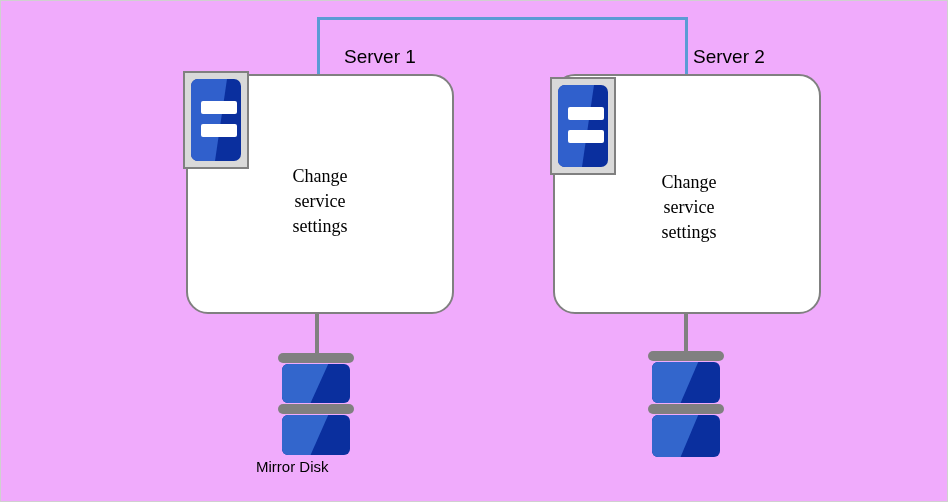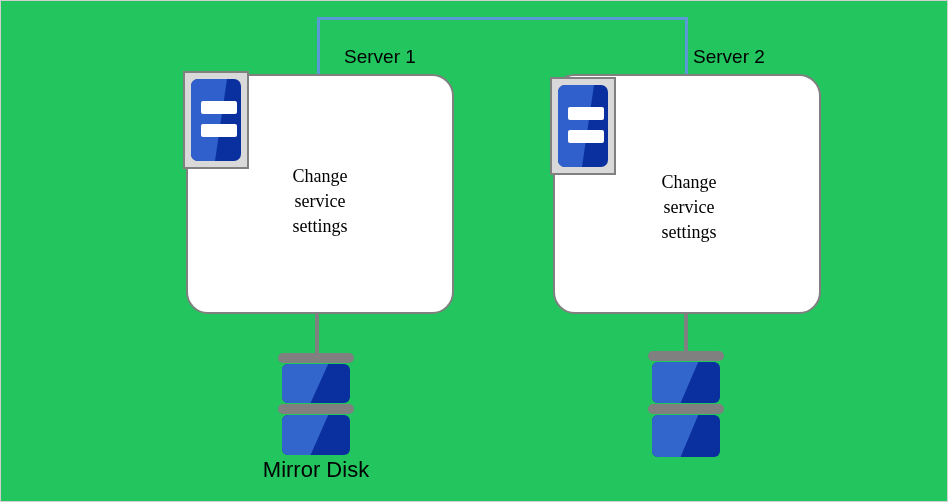--- a/index.html
+++ b/index.html
@@ -4,21 +4,21 @@
 <style>
   html, body {
     margin: 0;
     padding: 0;
     background: #ffffff;
   }
   #canvas {
     position: relative;
     width: 948px;
     height: 502px;
-    background: #22c55e;
+    background: #f0abfc;
     border: 1px solid #d0d0d0;
     box-sizing: border-box;
     overflow: hidden;
     font-family: "Liberation Sans", sans-serif;
   }
 
   
   .bracket-h {
     position: absolute;
     background: #5b9bd5;
@@ -120,25 +120,25 @@
     content: "";
     position: absolute;
     left: 0; top: 0; bottom: 0;
     width: 100%;
     background: #3366cc;
     clip-path: polygon(0% 0%, 68% 0%, 42% 100%, 0% 100%);
   }
 
   .disk-label {
     position: absolute;
-    font-size: 22px;
+    font-size: 15px;
     color: #000000;
     white-space: nowrap;
     line-height: 1;
-    text-align: center;
+    text-align: left;
   }
 </style>
 </head>
 <body>
 
 <div id="canvas">
 
   <div class="bracket-h" style="left:316px; top:16px; width:371px; height:3px;"></div>
   <div class="bracket-v" style="left:316px; top:16px; width:3px; height:59px;"></div>
   <div class="bracket-v" style="left:684px; top:16px; width:3px; height:59px;"></div>

